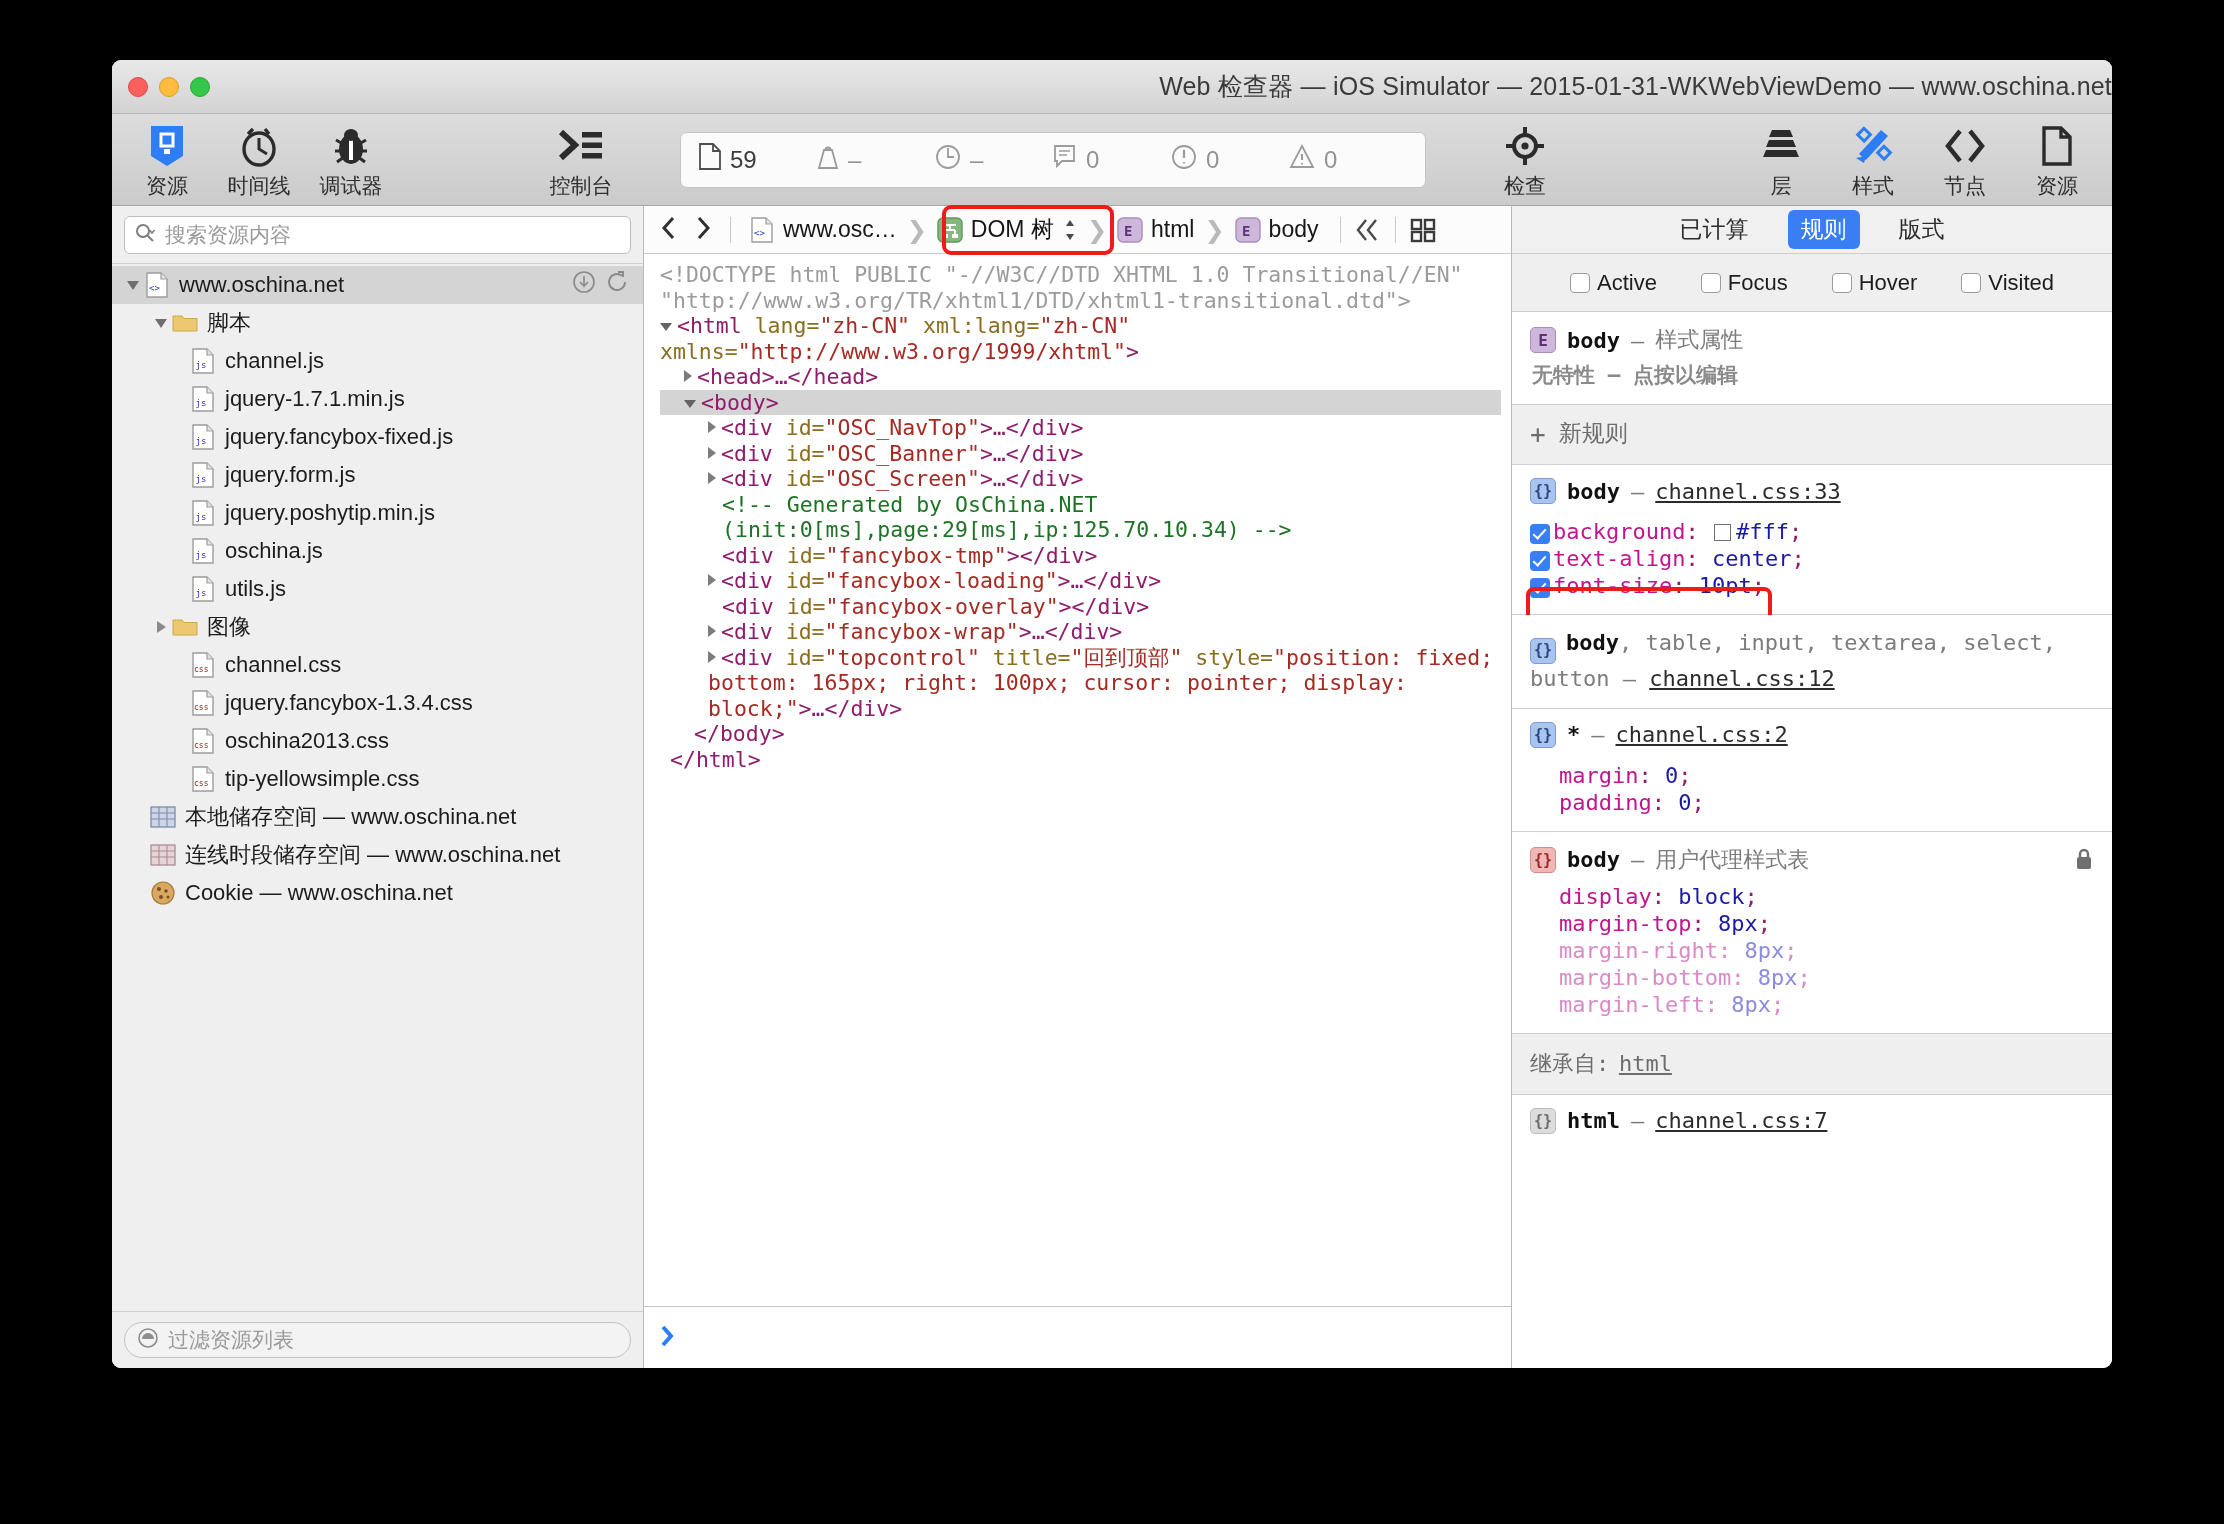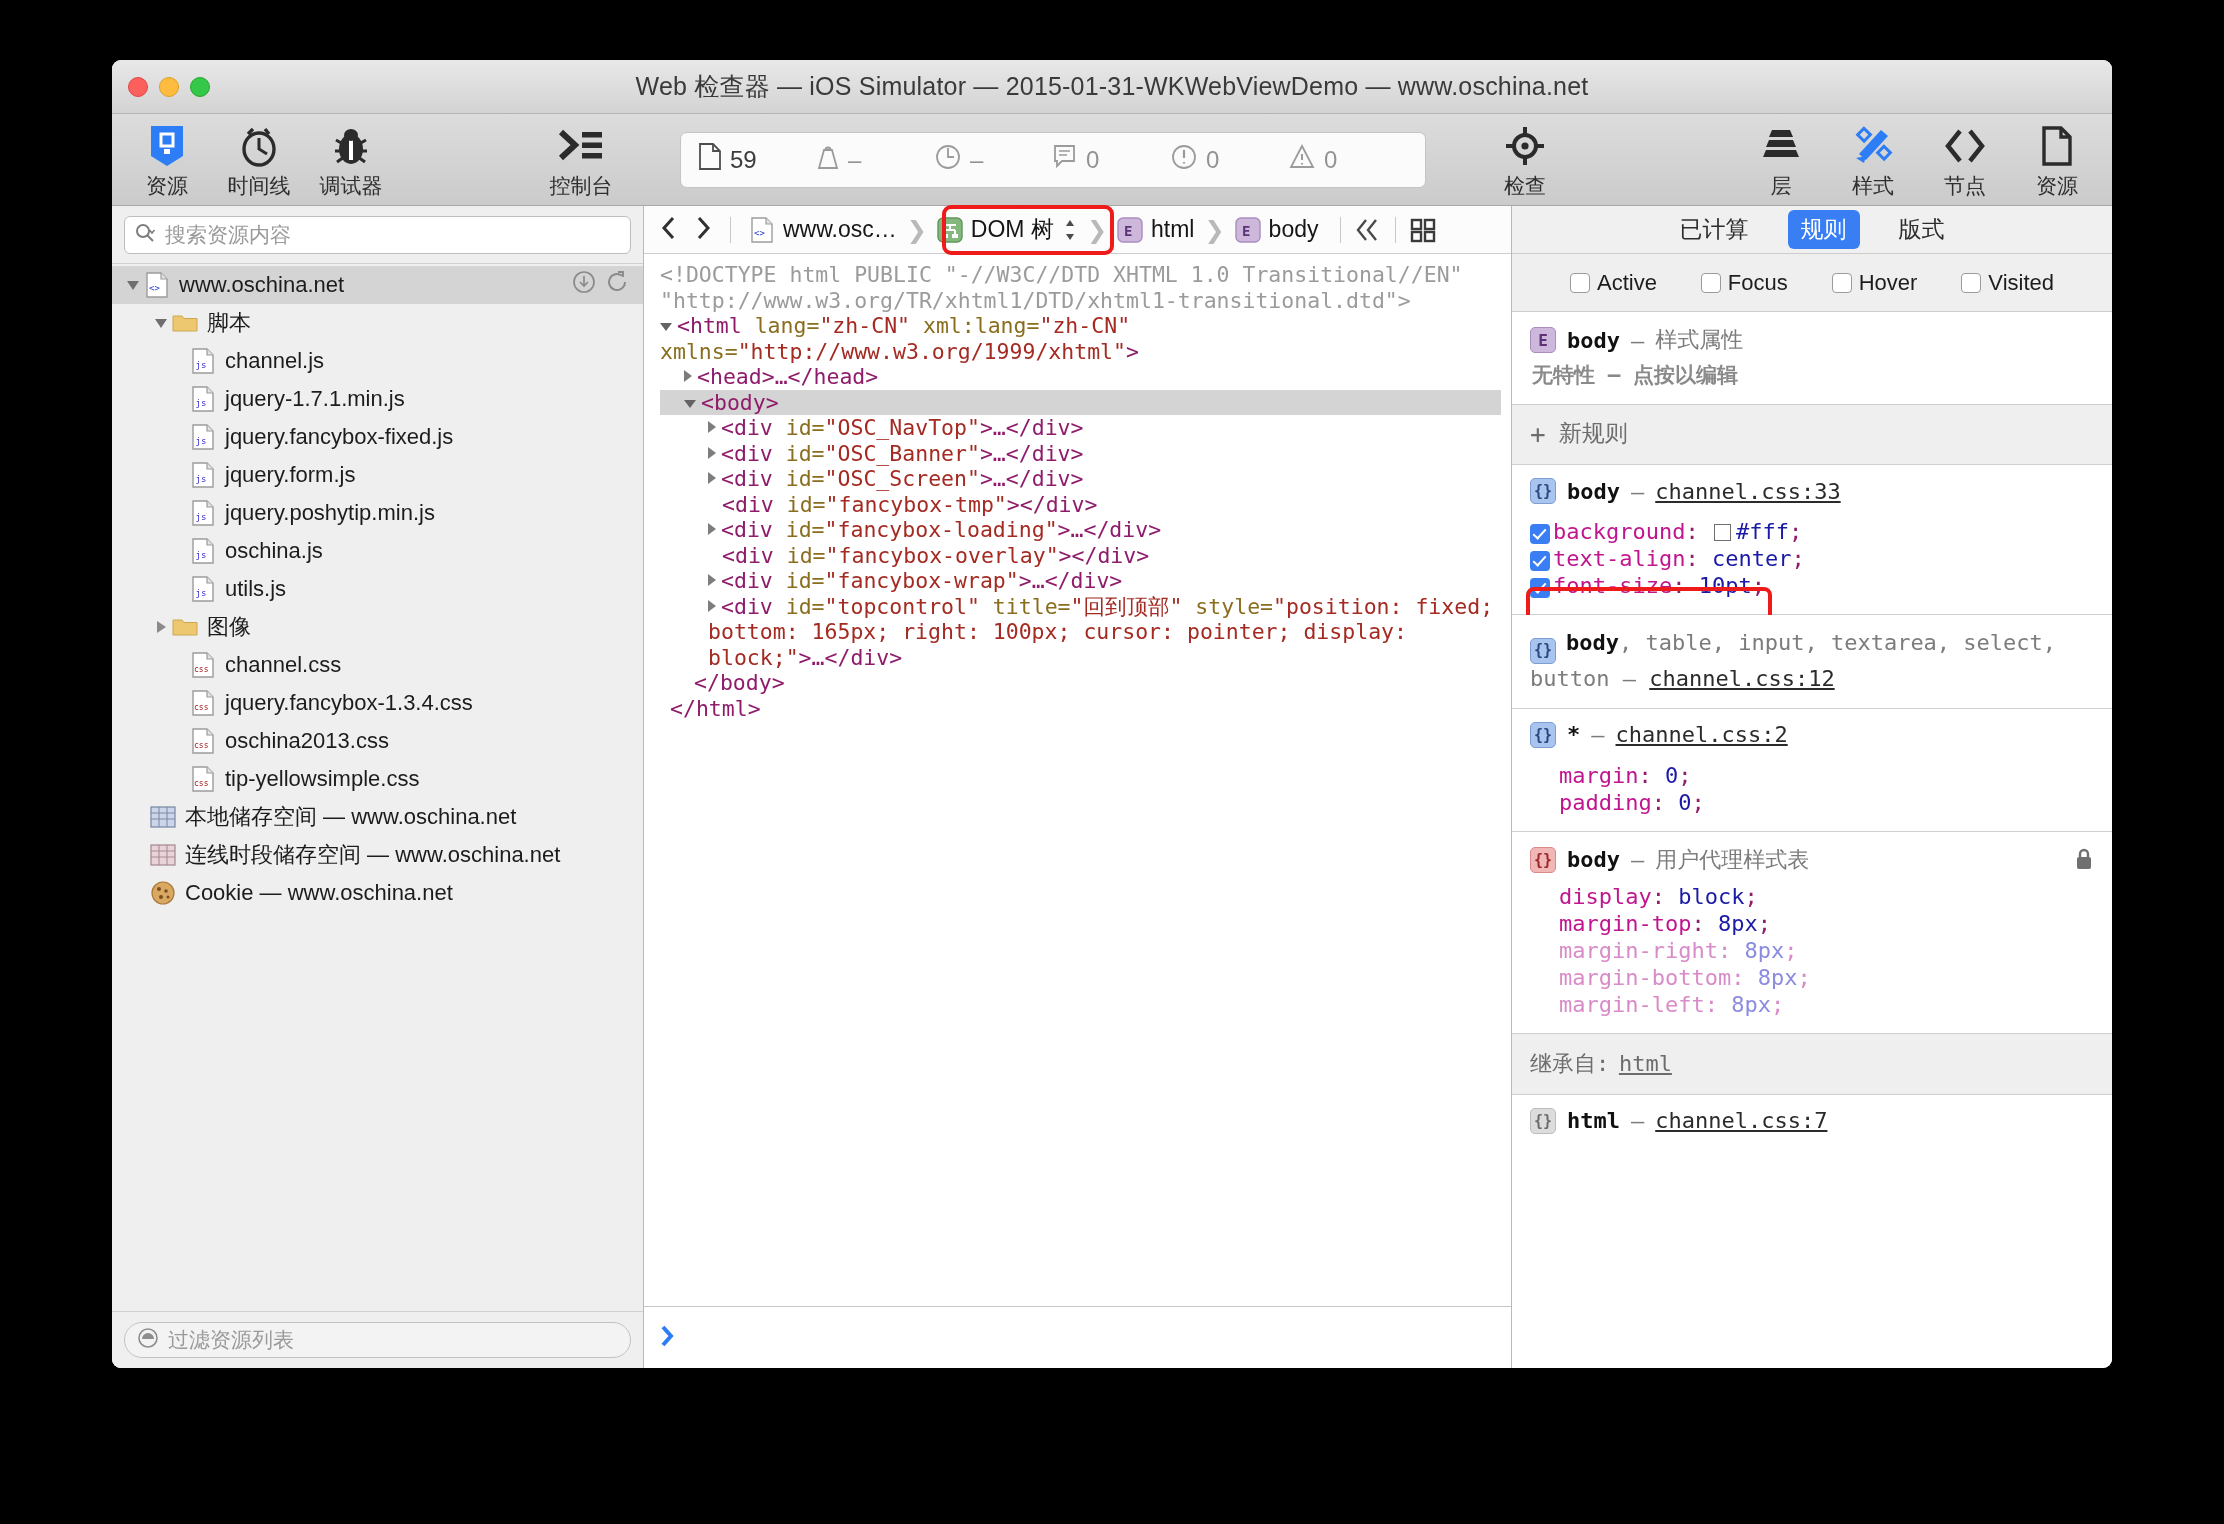--- a/index.html
+++ b/index.html
@@ -28,21 +28,21 @@
     border-bottom: 1px solid #b4b4b4;
     position: relative;
     display: flex; align-items: center;
   }
   .lights { position: absolute; left: 16px; top: 17px; display: flex; gap: 11px; }
   .light { width: 20px; height: 20px; border-radius: 50%; }
   .light.red    { background: #fc605c; border: 1px solid #e0474a; }
   .light.yellow { background: #fdbc40; border: 1px solid #dea123; }
   .light.green  { background: #34c749; border: 1px solid #27a931; }
   .title {
-    width: 100%; text-align: center;
+    width: 100%; text-align: right;
     font-size: 25px; color: #3a3a3a; letter-spacing: .2px;
   }
 
   
   .toolbar {
     height: 92px; flex: 0 0 92px;
     background: linear-gradient(to bottom, #dcdcdc, #cbcbcb);
     border-bottom: 1px solid #a8a8a8;
     display: flex; align-items: center;
     padding: 0 14px;
@@ -696,20 +696,21 @@
         <div class="dline"><span class="tri d"></span><span class="tg">&lt;html </span><span class="at">lang=</span><span class="av">"zh-CN"</span><span class="at"> xml:lang=</span><span class="av">"zh-CN"</span><span class="at"> xmlns=</span><span class="av">"http://www.w3.org/1999/xhtml"</span><span class="tg">&gt;</span></div>
 
         <div class="dline" style="padding-left:24px"><span class="tri r"></span><span class="tg">&lt;head&gt;…&lt;/head&gt;</span></div>
 
         <div class="dline sel" style="padding-left:24px"><span class="tri d"></span><span class="tg">&lt;body&gt;</span></div>
 
         <div class="dline" style="padding-left:48px"><span class="tri r"></span><span class="tg">&lt;div </span><span class="at">id=</span><span class="av">"OSC_NavTop"</span><span class="tg">&gt;…&lt;/div&gt;</span></div>
         <div class="dline" style="padding-left:48px"><span class="tri r"></span><span class="tg">&lt;div </span><span class="at">id=</span><span class="av">"OSC_Banner"</span><span class="tg">&gt;…&lt;/div&gt;</span></div>
         <div class="dline" style="padding-left:48px"><span class="tri r"></span><span class="tg">&lt;div </span><span class="at">id=</span><span class="av">"OSC_Screen"</span><span class="tg">&gt;…&lt;/div&gt;</span></div>
 
+        <div class="dline cm" style="padding-left:62px">&lt;!-- Generated by OsChina.NET (init:0[ms],page:29[ms],ip:125.70.10.34) --&gt;</div>
 
         <div class="dline" style="padding-left:62px"><span class="tg">&lt;div </span><span class="at">id=</span><span class="av">"fancybox-tmp"</span><span class="tg">&gt;&lt;/div&gt;</span></div>
         <div class="dline" style="padding-left:48px"><span class="tri r"></span><span class="tg">&lt;div </span><span class="at">id=</span><span class="av">"fancybox-loading"</span><span class="tg">&gt;…&lt;/div&gt;</span></div>
         <div class="dline" style="padding-left:62px"><span class="tg">&lt;div </span><span class="at">id=</span><span class="av">"fancybox-overlay"</span><span class="tg">&gt;&lt;/div&gt;</span></div>
         <div class="dline" style="padding-left:48px"><span class="tri r"></span><span class="tg">&lt;div </span><span class="at">id=</span><span class="av">"fancybox-wrap"</span><span class="tg">&gt;…&lt;/div&gt;</span></div>
         <div class="dline" style="padding-left:48px"><span class="tri r"></span><span class="tg">&lt;div </span><span class="at">id=</span><span class="av">"topcontrol"</span><span class="at"> title=</span><span class="av">"回到顶部"</span><span class="at"> style=</span><span class="av">"position: fixed; bottom: 165px; right: 100px; cursor: pointer; display: block;"</span><span class="tg">&gt;…&lt;/div&gt;</span></div>
 
         <div class="dline" style="padding-left:34px"><span class="tg">&lt;/body&gt;</span></div>
         <div class="dline" style="padding-left:10px"><span class="tg">&lt;/html&gt;</span></div>
       </div>

